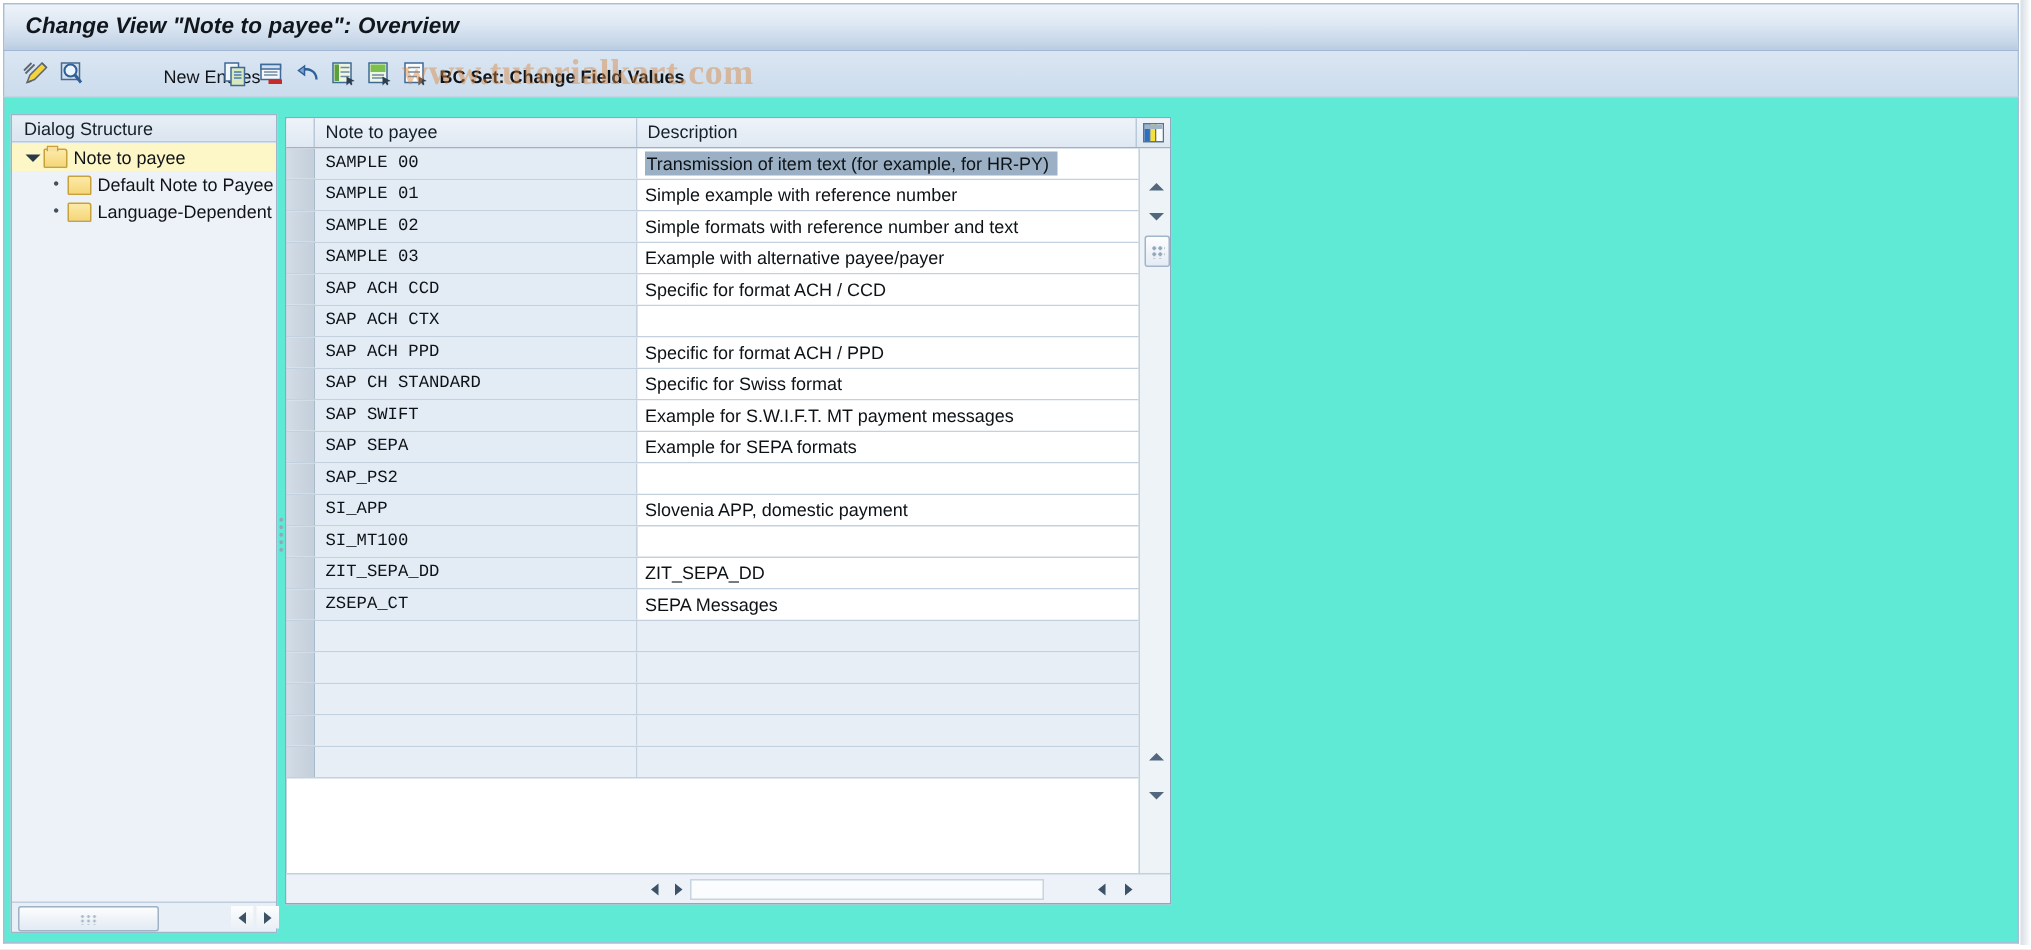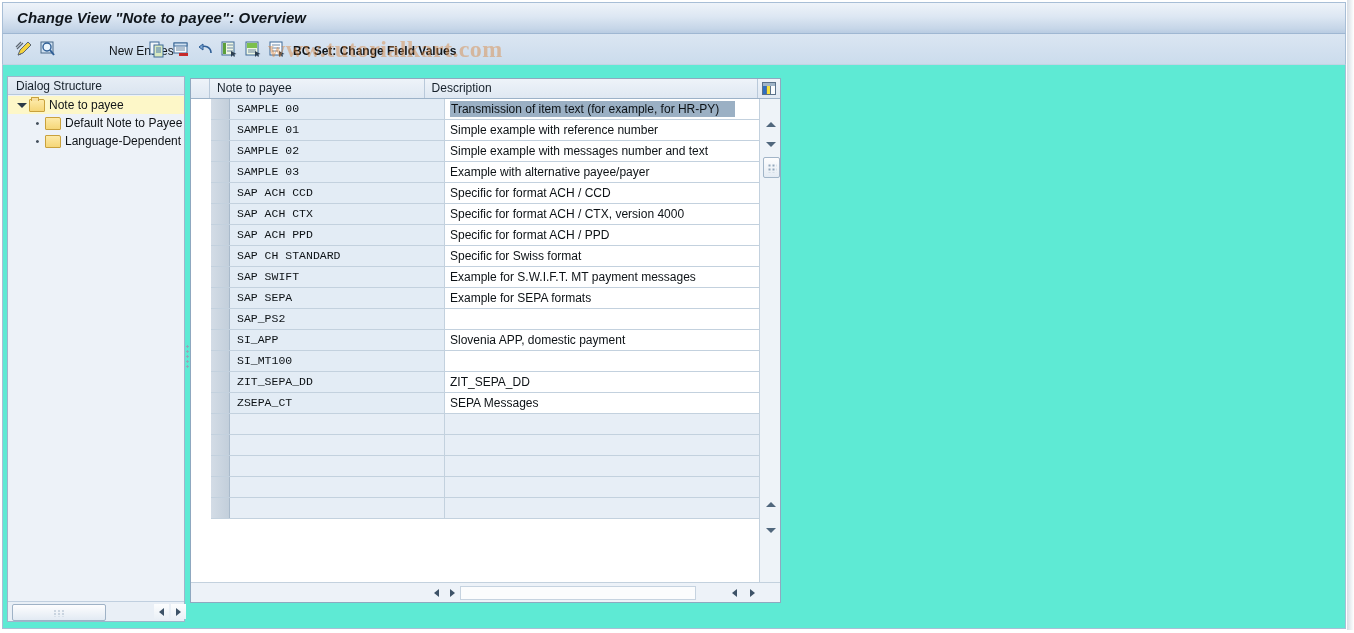--- a/index.html
+++ b/index.html
@@ -153,38 +153,38 @@
     width:14px;height:13px;position:relative;
     background:#f2f5f8;border:1px solid #5b728a;box-sizing:border-box;
     display:flex;
   }
   .cfgicon b{display:block;height:100%;box-sizing:border-box;}
   .cfgicon .b1{width:4px;background:#2f6fbf;border-right:1px solid #5b728a;}
   .cfgicon .b2{width:4px;background:#f6e03a;border-right:1px solid #5b728a;}
   .cfgicon .b3{flex:1;background:#fafcfe;}
   .cfgicon:after{content:"";position:absolute;left:0;top:0;width:100%;height:3px;background:#9fb4c8;}
 
-  .tbody{position:absolute;left:0;top:20px;width:569px;height:483px;overflow:hidden;margin-left:20px;}
+  .tbody{position:absolute;left:0;top:20px;width:569px;height:483px;overflow:hidden;}
   .trw{display:flex;height:21px;border-bottom:1px solid #c3d1de;box-sizing:border-box;}
   .cell-sel{
     width:19px;border-right:1px solid #a9bacb;box-sizing:border-box;
     background:linear-gradient(to right,#d3dce6,#c3cfdb);
   }
   .cell-k{
     width:215px;border-right:1px solid #c3d1de;box-sizing:border-box;
     font-family:"Liberation Mono",monospace;font-size:11.5px;color:#0d1216;
     padding:3px 0 0 7px;background:#e3ecf5;white-space:nowrap;overflow:hidden;
   }
   .cell-d{
     width:334px;box-sizing:border-box;font-size:12px;color:#0d1216;
     padding:3px 0 0 5px;background:#ffffff;white-space:nowrap;overflow:hidden;
   }
   .trw.empty .cell-k{background:#e7eef6;}
   .trw.empty .cell-d{background:#e7eef6;}
-  .cell-d .hl{background:#9bb0c4;padding:1px 16px 1px 1px;text-align:center;}
+  .cell-d .hl{background:#9bb0c4;padding:1px 6px 1px 1px;text-align:center;}
 
   
   .vcol{
     position:absolute;right:0;top:20px;width:21px;height:483px;
     background:#eef3f8;border-left:1px solid #c3d1de;box-sizing:border-box;
   }
   .vbtn{
     position:absolute;left:2px;width:17px;height:15px;
     display:flex;align-items:center;justify-content:center;
   }
@@ -376,36 +376,35 @@
             <div class="cell-d"><span class="hl">Transmission of item text (for example, for HR-PY)</span></div>
           </div>
           <div class="trw">
             <div class="cell-sel"></div>
             <div class="cell-k">SAMPLE 01</div>
             <div class="cell-d">Simple example with reference number</div>
           </div>
           <div class="trw">
             <div class="cell-sel"></div>
             <div class="cell-k">SAMPLE 02</div>
-            <div class="cell-d">Simple example with messages number and text</div>
+            <div class="cell-d">Simple formats with reference number and text</div>
           </div>
           <div class="trw">
             <div class="cell-sel"></div>
             <div class="cell-k">SAMPLE 03</div>
             <div class="cell-d">Example with alternative payee/payer</div>
           </div>
           <div class="trw">
             <div class="cell-sel"></div>
             <div class="cell-k">SAP ACH CCD</div>
             <div class="cell-d">Specific for format ACH / CCD</div>
           </div>
           <div class="trw">
             <div class="cell-sel"></div>
             <div class="cell-k">SAP ACH CTX</div>
-            <div class="cell-d">Specific for format ACH / CTX, version 4000</div>
           </div>
           <div class="trw">
             <div class="cell-sel"></div>
             <div class="cell-k">SAP ACH PPD</div>
             <div class="cell-d">Specific for format ACH / PPD</div>
           </div>
           <div class="trw">
             <div class="cell-sel"></div>
             <div class="cell-k">SAP CH STANDARD</div>
             <div class="cell-d">Specific for Swiss format</div>

